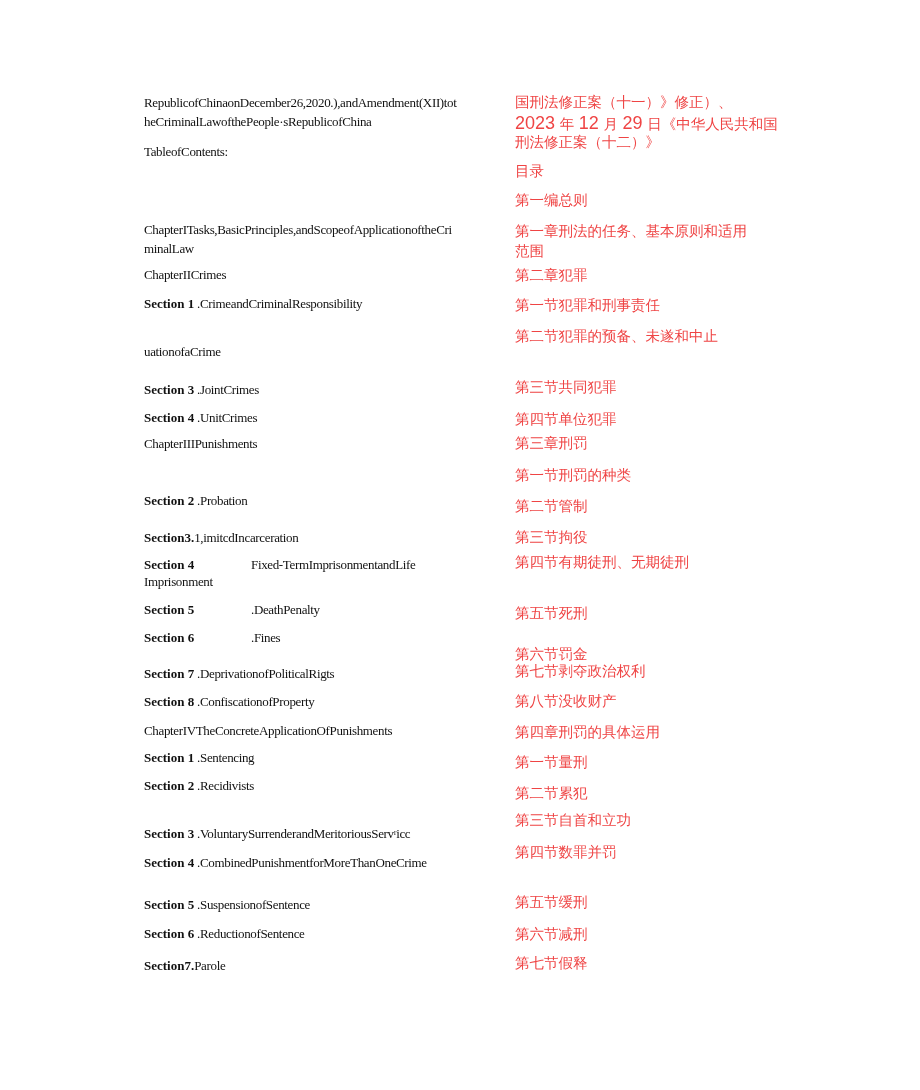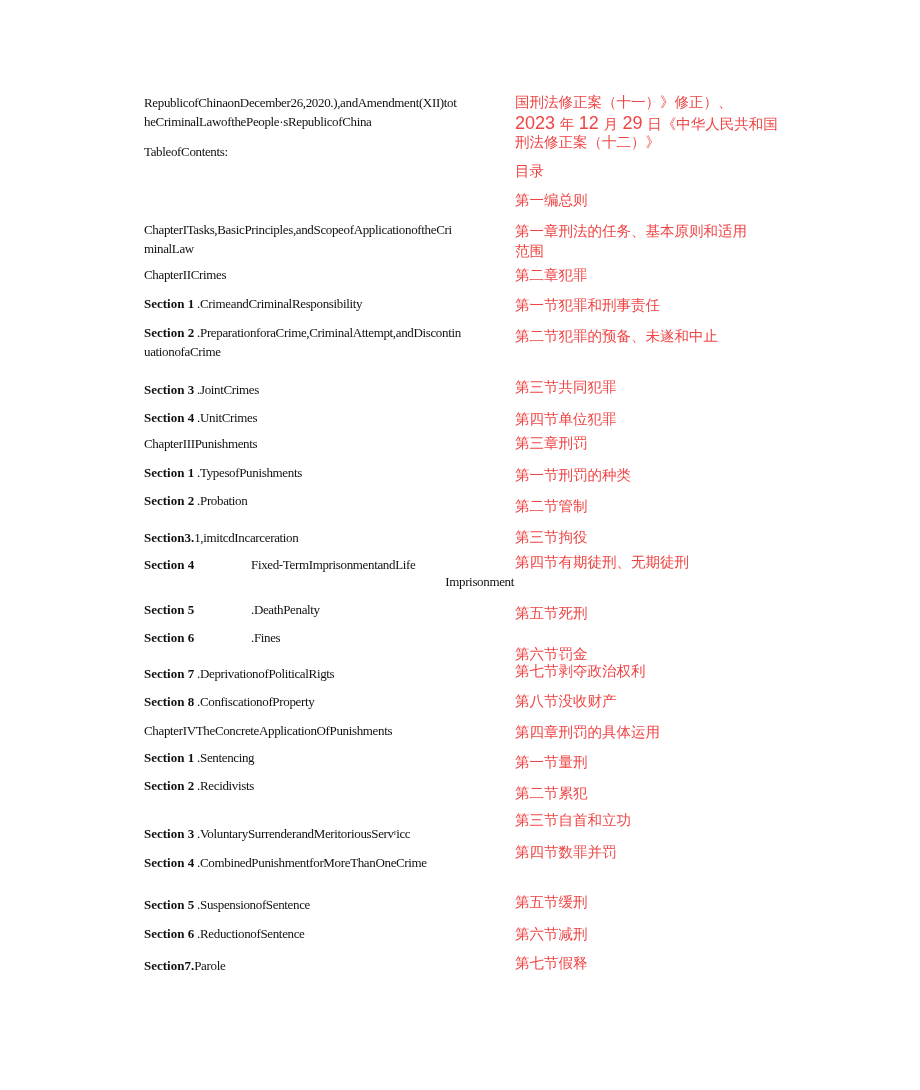--- a/index.html
+++ b/index.html
@@ -28,37 +28,35 @@
   <div class="en" style="top:143px;">TableofContents:</div>
 
 
   <div class="en" style="top:221px;">ChapterITasks,BasicPrinciples,andScopeofApplicationoftheCri</div>
   <div class="en" style="top:240px;">minalLaw</div>
 
   <div class="en" style="top:266px;">ChapterIICrimes</div>
 
   <div class="en" style="top:295px;"><b>Section 1</b><span> .CrimeandCriminalResponsibility</span></div>
 
-  <div class="en" style="top:324px;"><b>Section 2</b><span> .PreparationforaCrime,CriminalAttempt,andDiscontin</span></div>
   <div class="en" style="top:343px;">uationofaCrime</div>
 
   <div class="en" style="top:381px;"><b>Section 3</b><span> .JointCrimes</span></div>
 
   <div class="en" style="top:409px;"><b>Section 4</b><span> .UnitCrimes</span></div>
 
   <div class="en" style="top:435px;">ChapterIIIPunishments</div>
 
-  <div class="en" style="top:464px;"><b>Section 1</b><span> .TypesofPunishments</span></div>
 
   <div class="en" style="top:492px;"><b>Section 2</b><span> .Probation</span></div>
 
   <div class="en" style="top:529px;"><b>Section3.</b><span>1,imitcdIncarceration</span></div>
 
   <div class="en" style="top:556px;"><b style="display:inline-block;width:107px;">Section 4</b><span>Fixed-TermImprisonmentandLife</span></div>
-  <div class="en" style="top:573px;text-align:right;">Imprisonment</div>
+  <div class="en" style="top:573px;">Imprisonment</div>
 
   <div class="en" style="top:601px;"><b style="display:inline-block;width:107px;">Section 5</b><span>.DeathPenalty</span></div>
 
   <div class="en" style="top:629px;"><b style="display:inline-block;width:107px;">Section 6</b><span>.Fines</span></div>
 
   <div class="en" style="top:665px;"><b>Section 7</b><span> .DeprivationofPoliticalRigts</span></div>
 
   <div class="en" style="top:693px;"><b>Section 8</b><span> .ConfiscationofProperty</span></div>
 
   <div class="en" style="top:722px;">ChapterIVTheConcreteApplicationOfPunishments</div>

